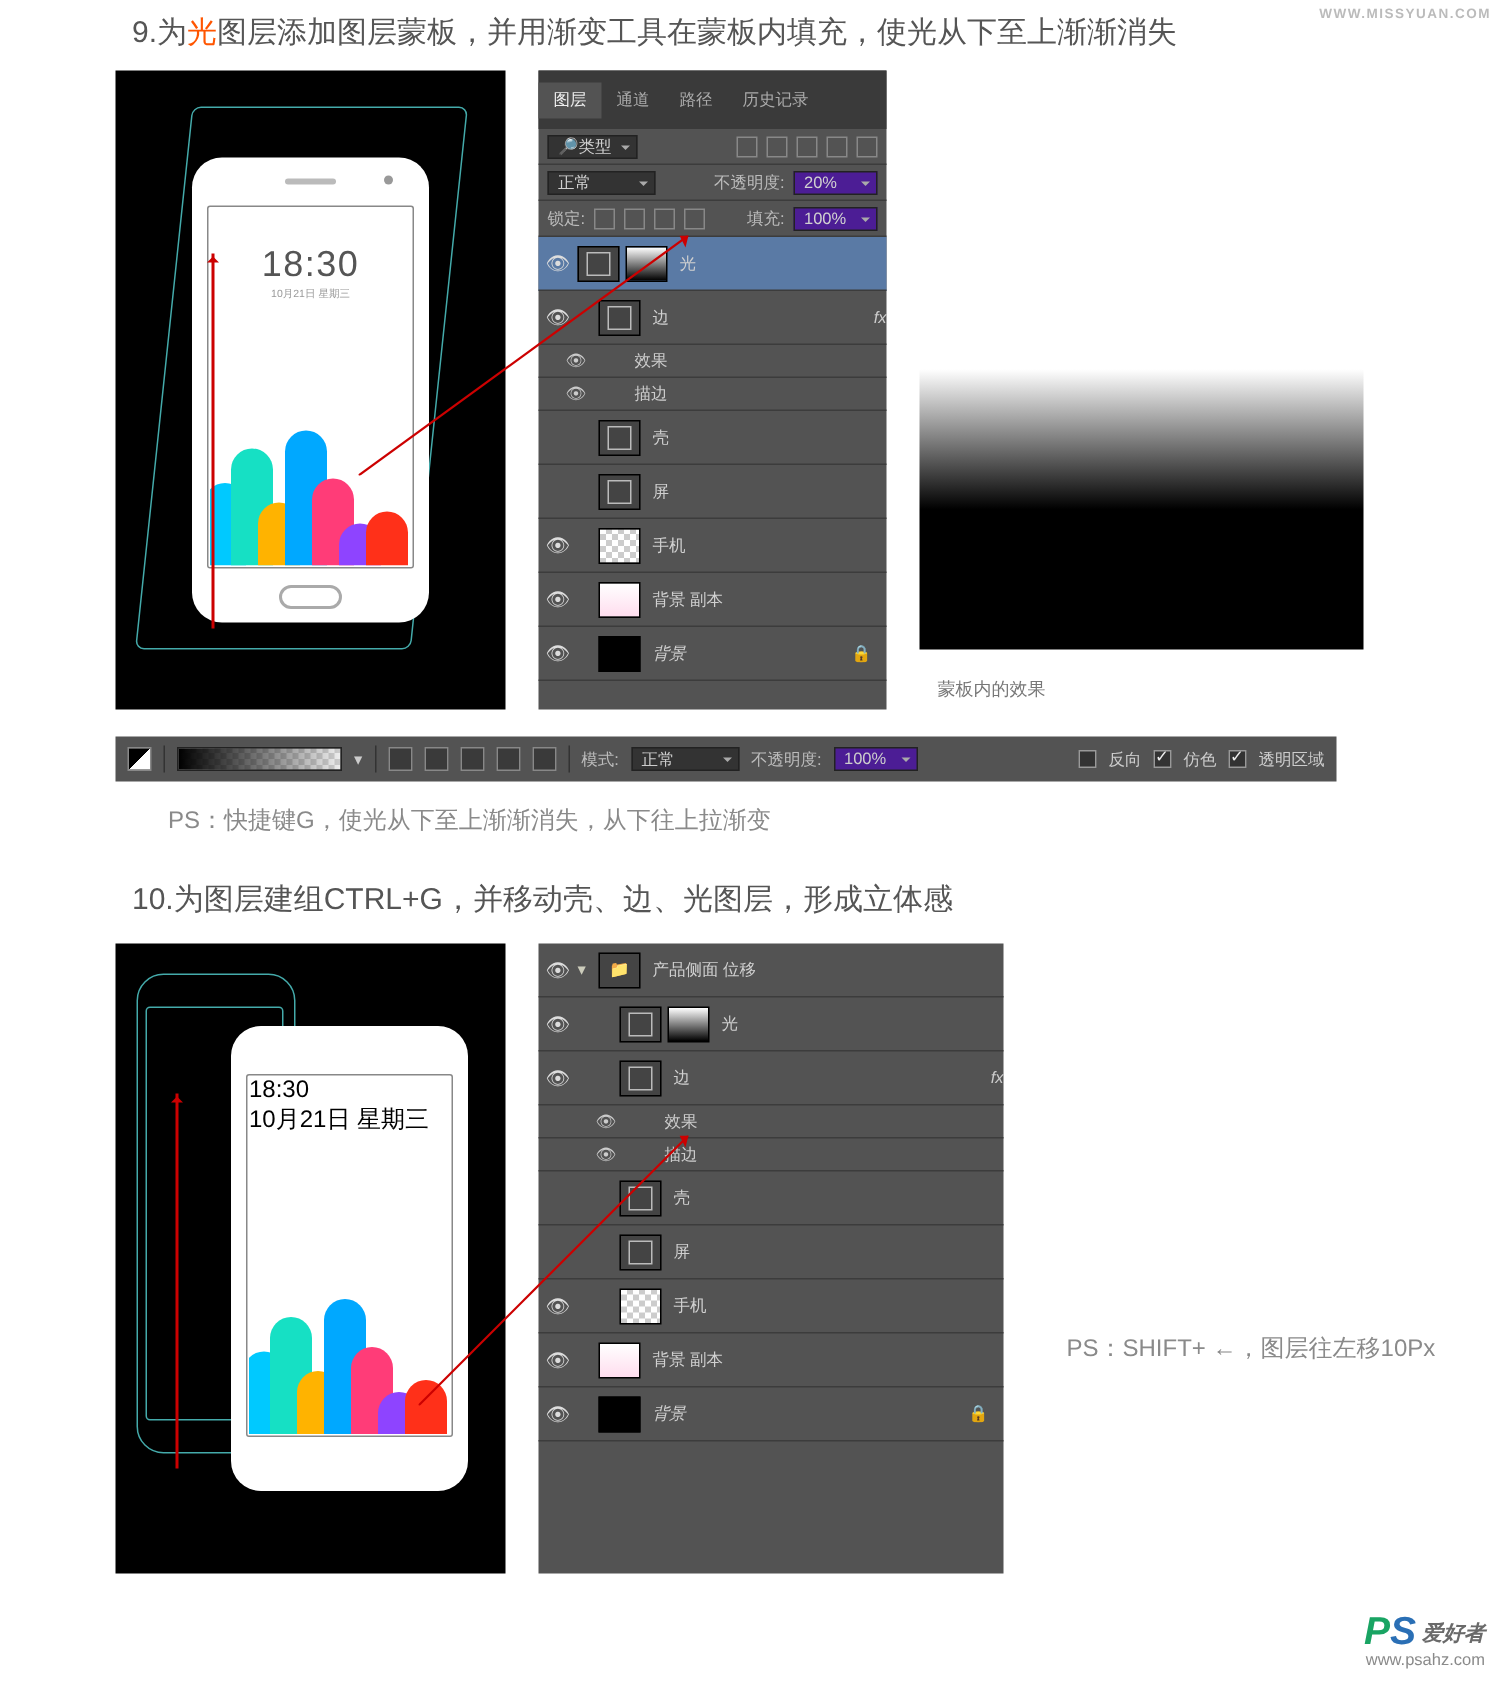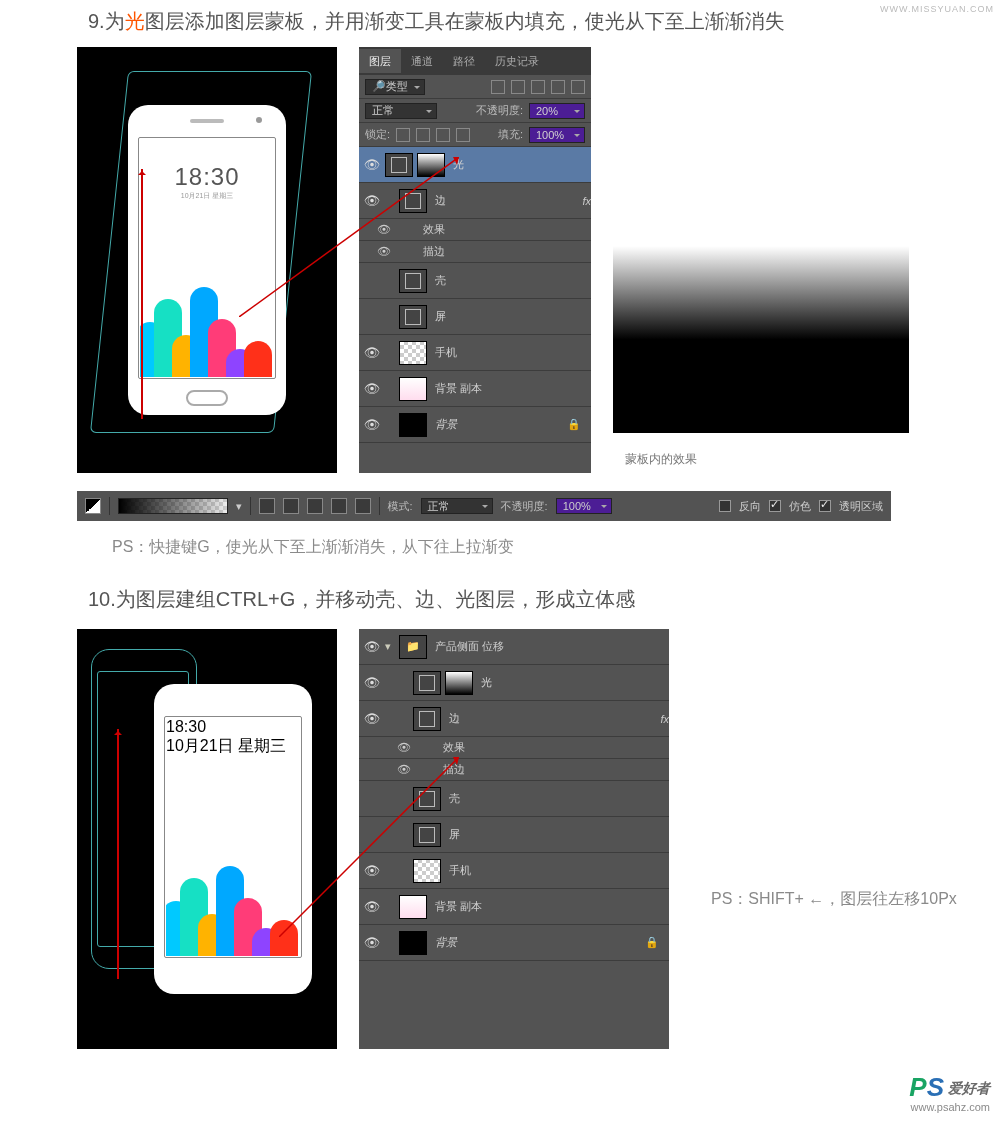--- a/index.html
+++ b/index.html
@@ -27,21 +27,21 @@
 .phone .home{position:absolute;bottom:9px;left:50%;transform:translateX(-50%);width:42px;height:16px;border:2px solid #aaa;border-radius:10px;}
 .glass-skew { position: absolute; left: 32px; top: 24px; width: 184px; height: 362px; border: 1px solid #4aa; transform: skewX(-6deg); z-index: 1; border-radius: 6px;}
 .red-arrow { position:absolute; width:2px; background:transparent; z-index:3; }
 .red-arrow.up1 { left:64px; top:122px; height:250px; border-left:2px solid #c00; }
 .red-arrow.up1::before{content:"";position:absolute;top:-2px;left:-5px;border:4px solid transparent;border-bottom-color:#c00;}
 .red-diag { position:absolute; z-index:3; left:162px; top:110px; width:220px; height:160px; }
 .red-diag svg { width:100%; height:100%; }
 
 .layers-panel, .layers-panel2 { background: #535353; color: #d0d0d0; font-size: 11px; width: 232px; }
 .layers-panel { height: 426px; }
-.lp-tabs { display:flex; background:#3a3a3a; height:28px; align-items:center; }
+.lp-tabs { display:flex; background:#3a3a3a; height:39px; align-items:center; }
 .lp-tab { padding:0 10px; line-height:24px; color:#aaa; }
 .lp-tab.active { background:#535353; color:#eee; }
 .lp-row { display:flex; align-items:center; height:24px; border-bottom:1px solid #3c3c3c; padding:0 6px; gap:6px;}
 .lp-sel { background:#333;border:1px solid #222;height:16px;padding:0 16px 0 6px;position:relative;display:inline-flex;align-items:center;min-width:56px;}
 .lp-sel::after{content:"";position:absolute;right:4px;top:6px;border:3px solid transparent;border-top-color:#aaa;}
 .mini-icn{width:14px;height:14px;border:1px solid #888;display:inline-block;}
 .lp-lbl{color:#bbb;}
 .lp-fill{flex:1;}
 .lp-num{background:#4c1d95;border:1px solid #222;width:36px;text-align:center;}
 
@@ -82,21 +82,21 @@
 .phone2{position:relative;left:26px;width:158px;height:310px;background:#fff;border-radius:20px;z-index:2;}
 .phone2::before{content:"";position:absolute;left:10px;right:10px;top:32px;bottom:36px;border:1px solid #888;border-radius:2px;}
 .phone2 .screen2{position:absolute;left:12px;right:12px;top:34px;bottom:38px;overflow:hidden;}
 .red-arrow.up2{left:40px;top:100px;height:250px;border-left:2px solid #c00;position:absolute;z-index:3;}
 .red-arrow.up2::before{content:"";position:absolute;top:-2px;left:-5px;border:4px solid transparent;border-bottom-color:#c00;}
 .red-diag2{position:absolute;z-index:3;left:202px;top:128px;width:180px;height:180px;}
 
 .layers-panel2 { width:310px; }
 .shift-note{color:#8a8a8a;font-size:16px;align-self:center;margin-left:20px;margin-top:120px;}
 
-.watermark-top{position:absolute;top:4px;right:6px;font-size:9px;color:#bbb;letter-spacing:1px;}
+.watermark-top{position:absolute;top:4px;right:6px;font-size:9px;color:#bbb;letter-spacing:1px;font-weight:bold;}
 .watermark-bot{position:absolute;bottom:8px;right:10px;text-align:right;}
 .wm-logo{font-size:26px;font-weight:bold;font-style:italic;}
 .wm-logo .p{color:#19a463;}
 .wm-logo .s{color:#2a6fb5;}
 .wm-cn{font-size:14px;color:#6a6a6a;display:inline-block;vertical-align:middle;margin-left:4px;}
 .wm-url{font-size:11px;color:#8a8a8a;margin-top:-2px;}
 </style>
 </head>
 <body>
 

